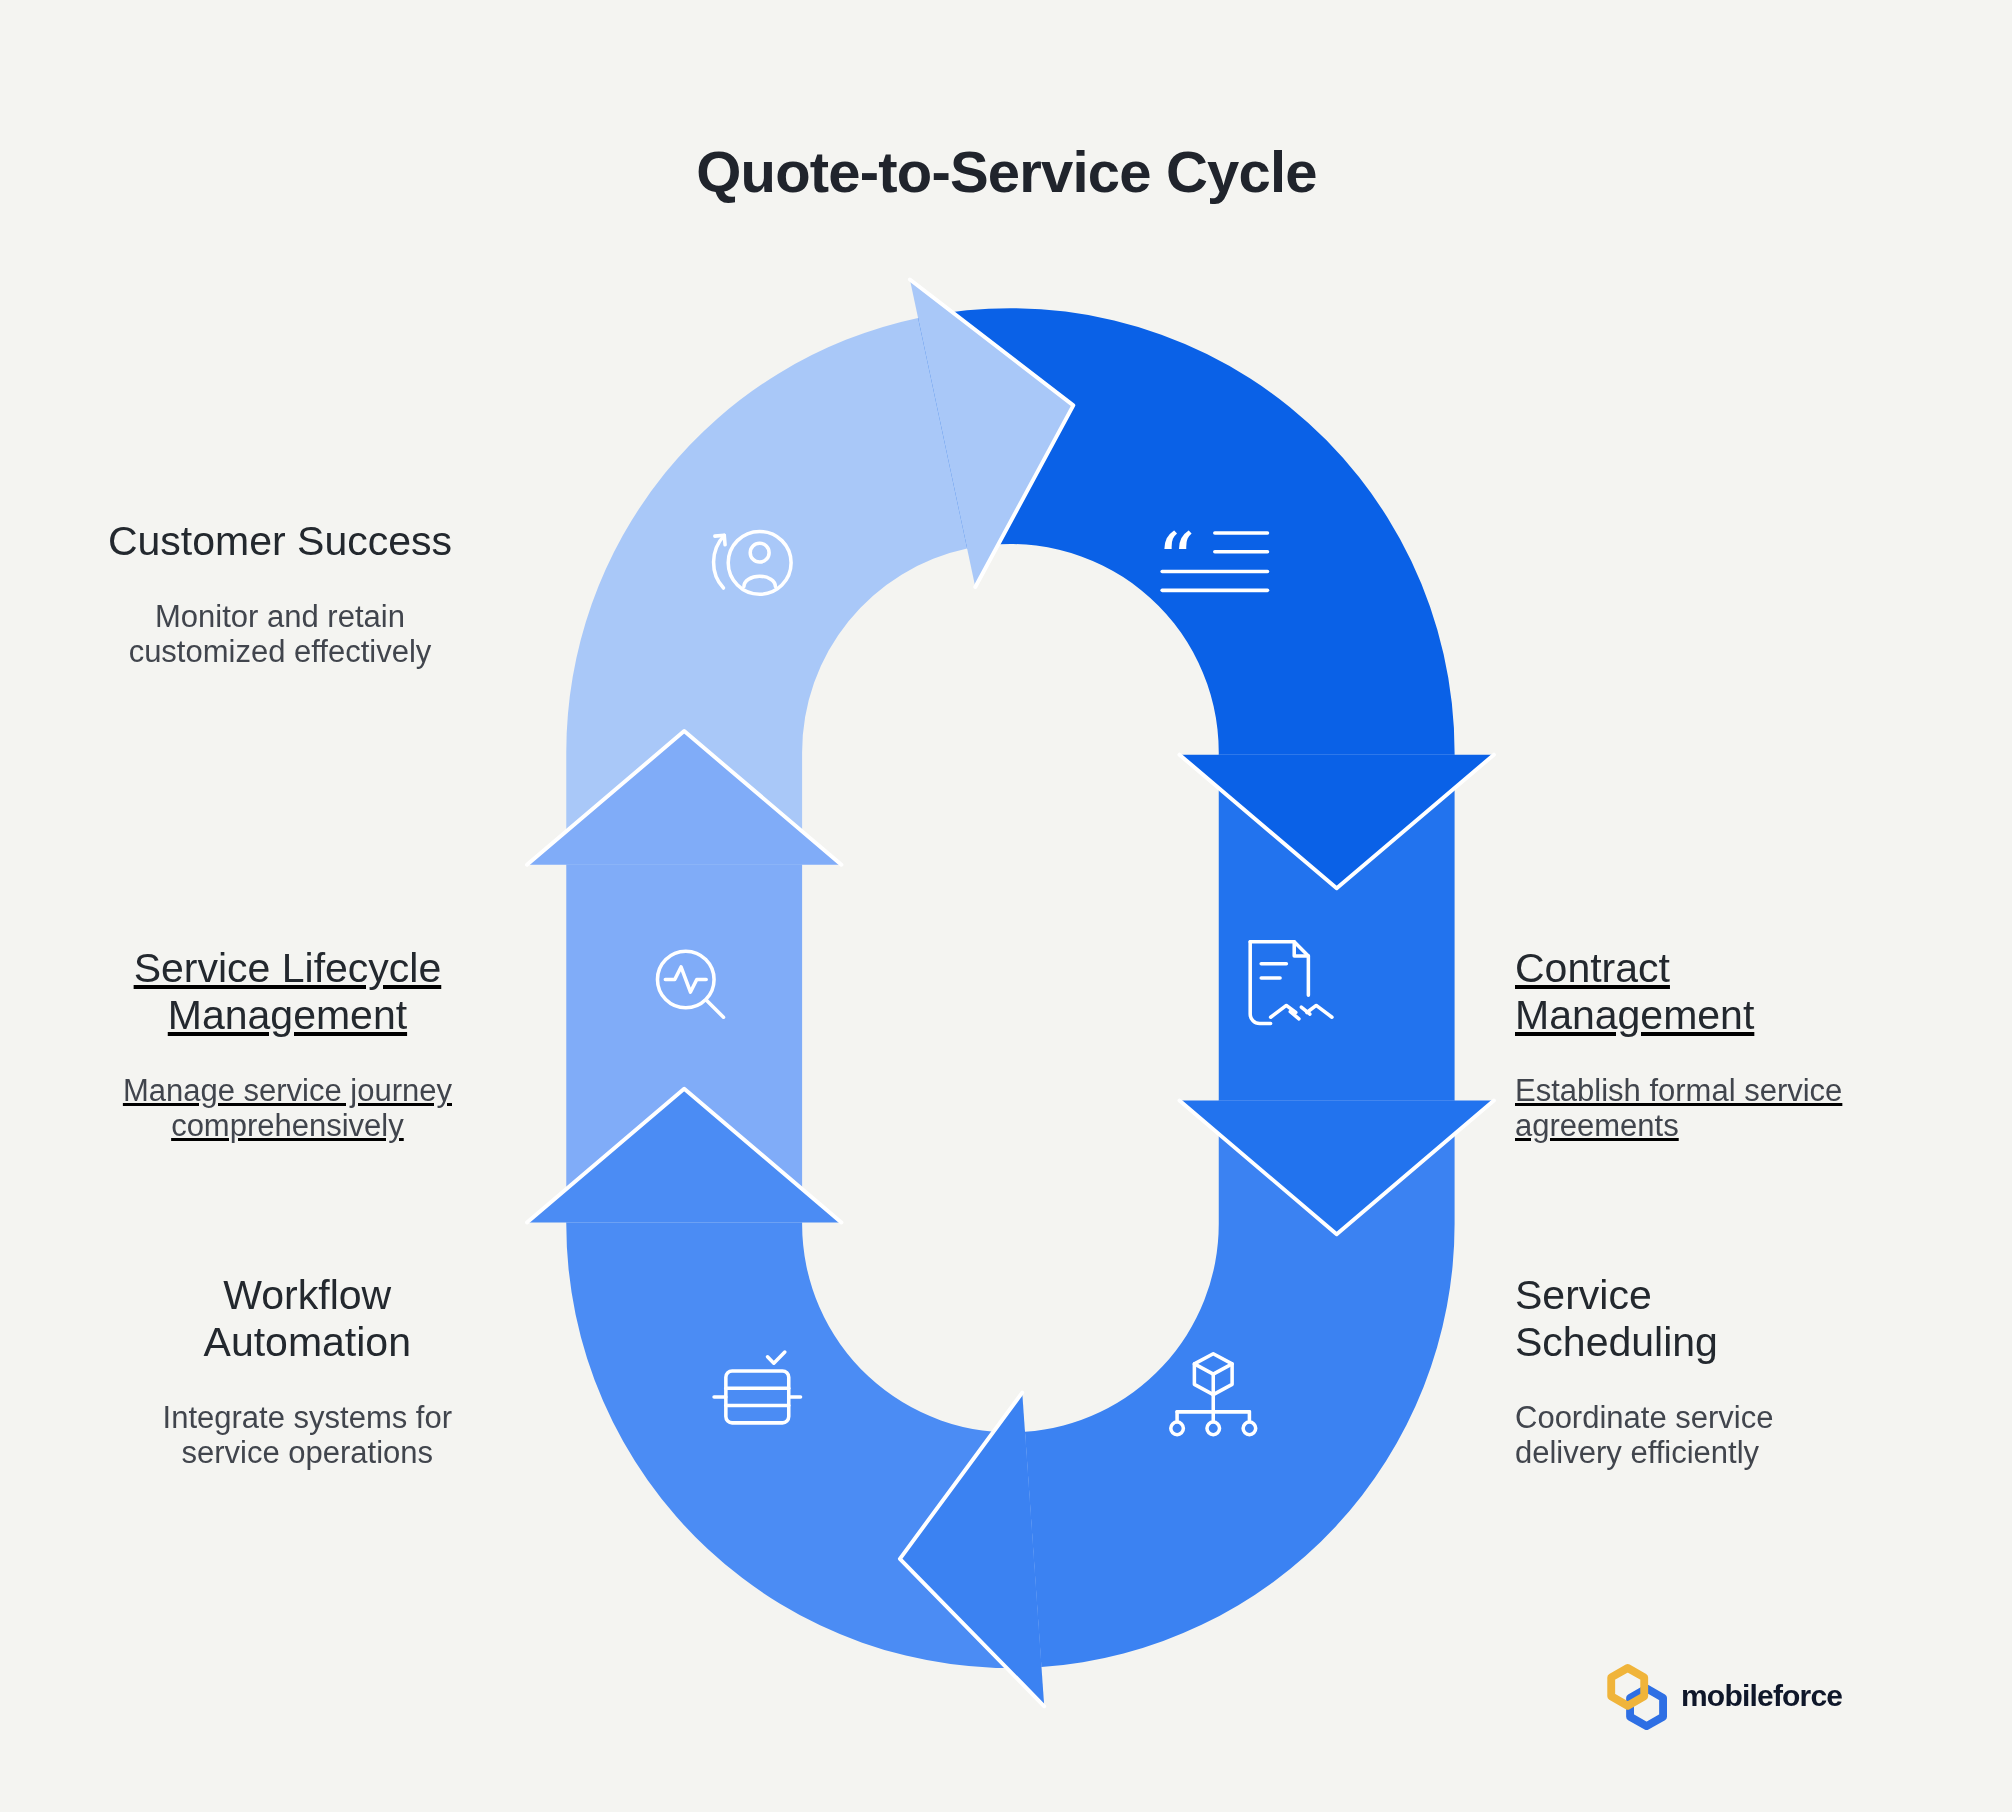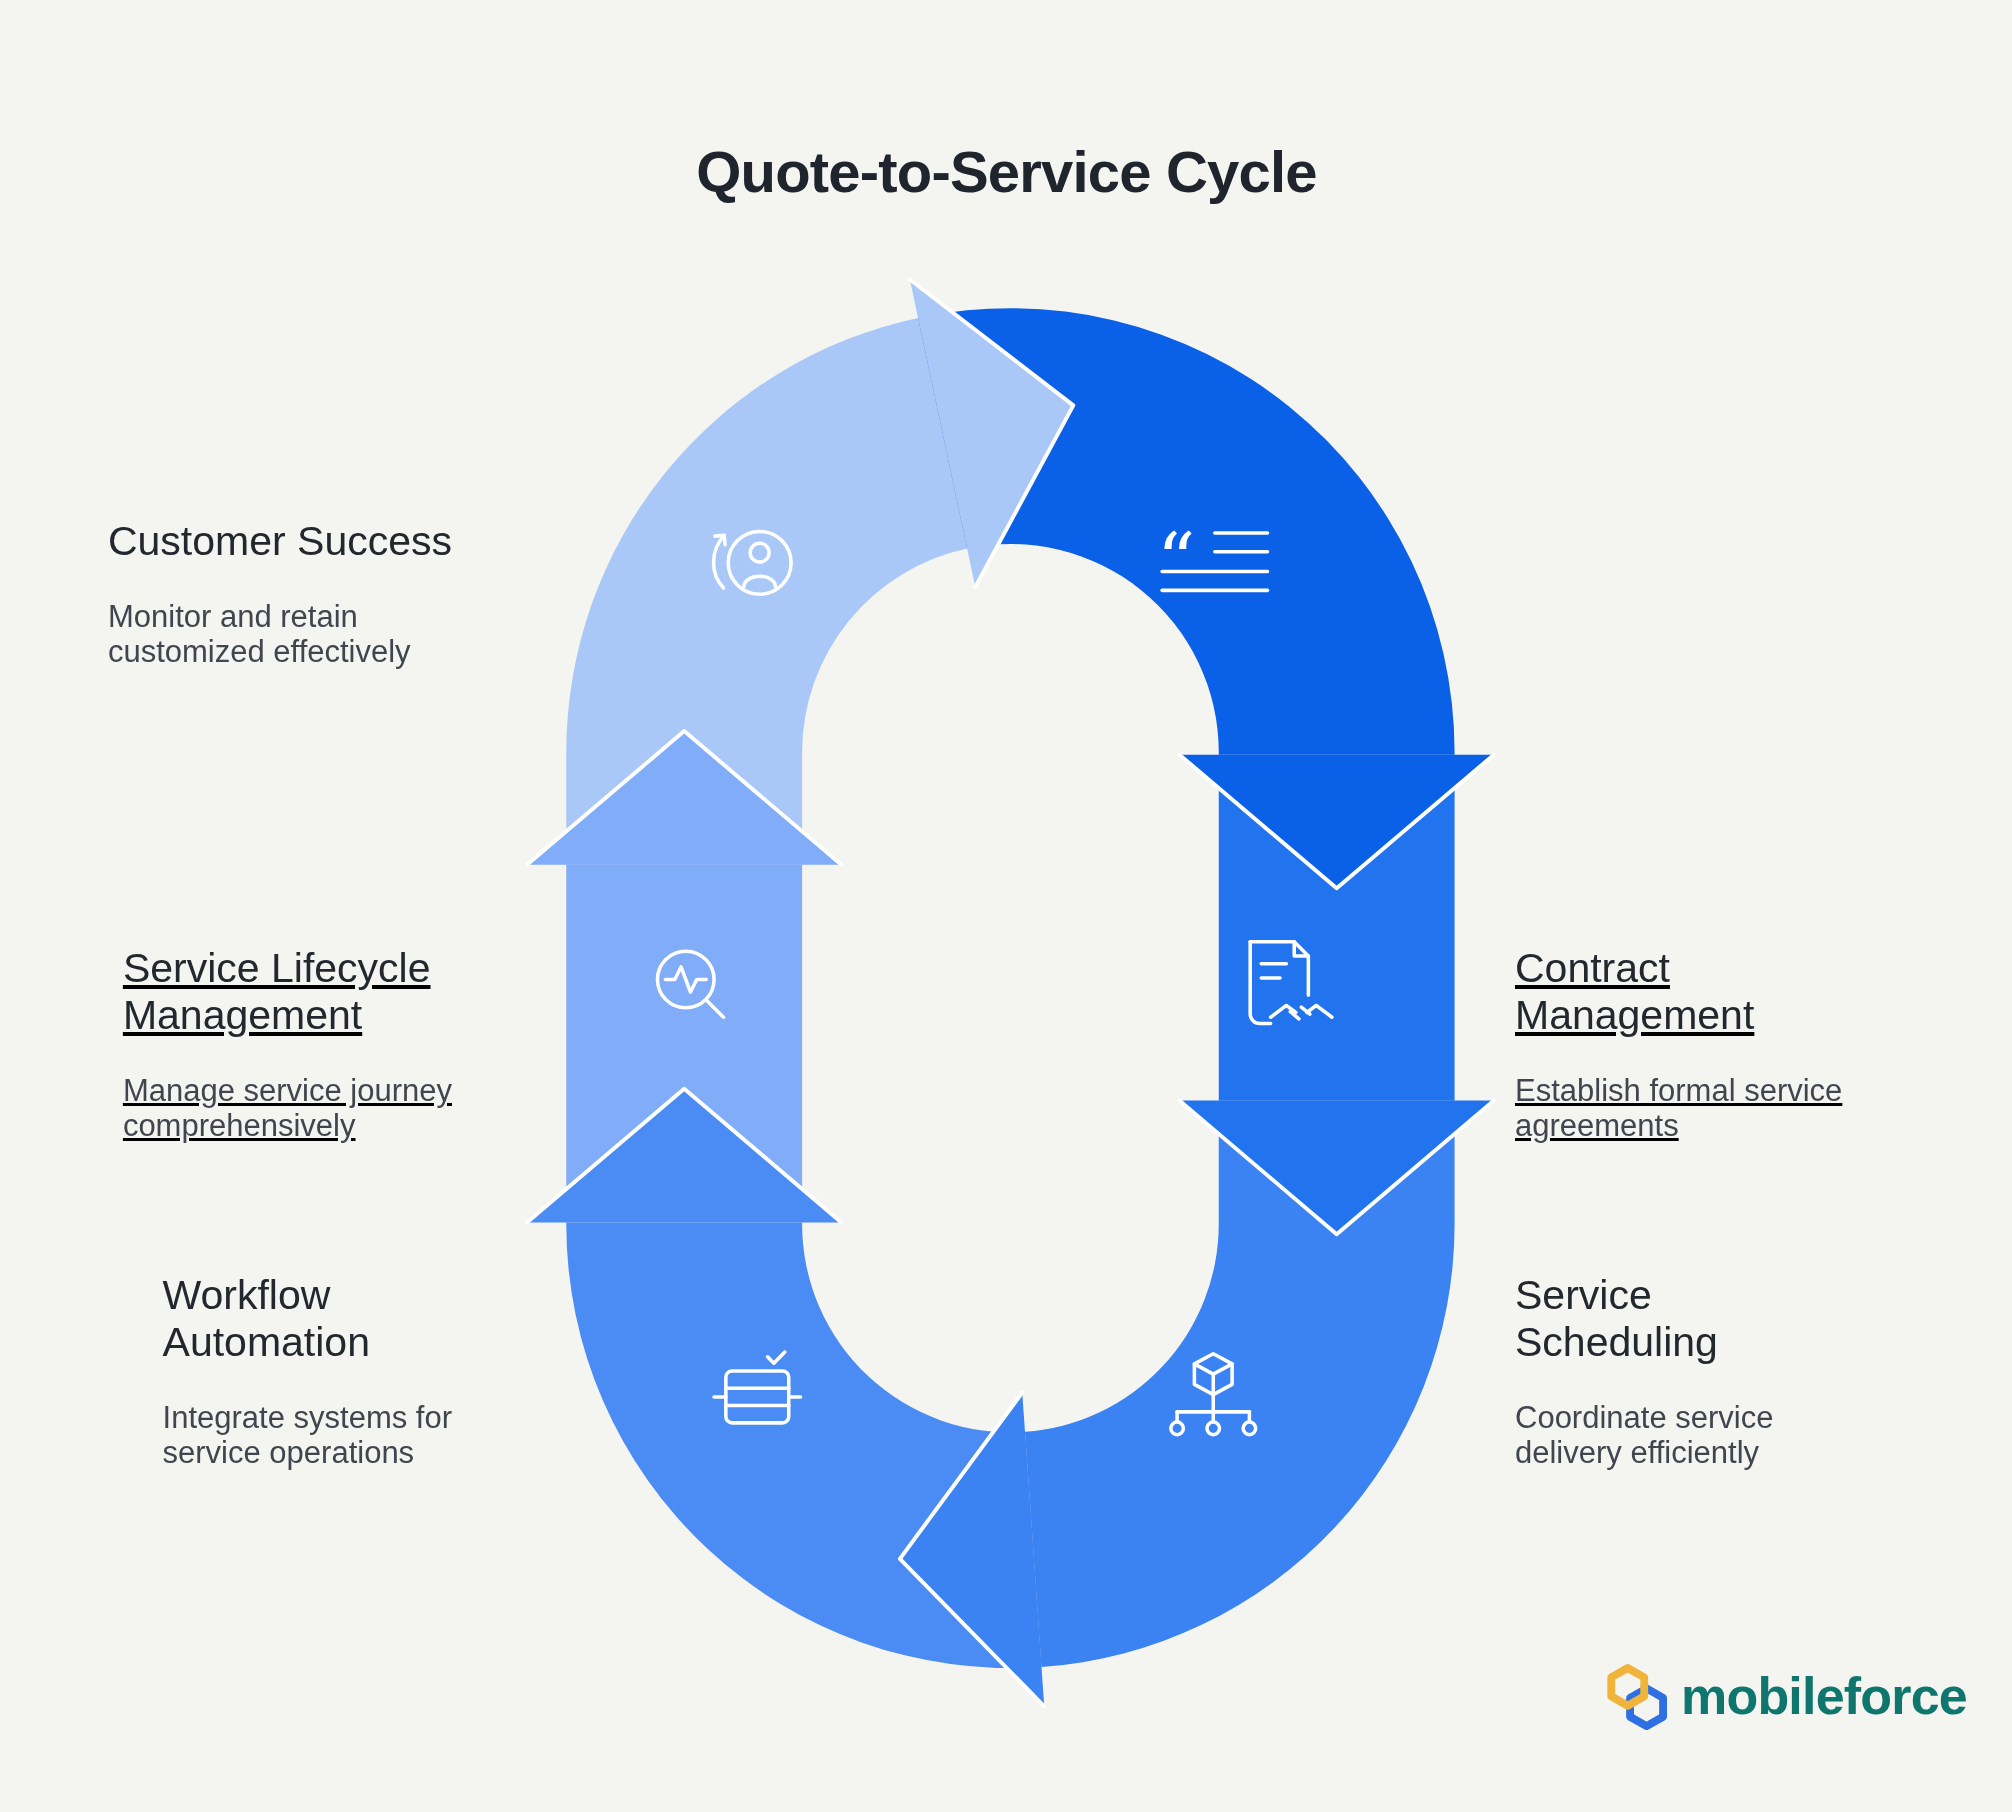--- a/index.html
+++ b/index.html
@@ -12,38 +12,38 @@
   }
   .canvas{position:absolute;inset:0;}
   .title{
     position:absolute;top:140px;left:0;right:0;
     text-align:center;
     font-size:58px;line-height:63px;font-weight:800;
     letter-spacing:-0.8px;color:#20242c;
   }
   .cycle-svg{position:absolute;top:0;left:0;}
   .step{position:absolute;white-space:pre-line;}
-  .step.left{right:1561px;text-align:left;}
+  .step.left{right:1561px;text-align:center;}
   .step.right{left:1515px;text-align:left;}
   .step-heading{
     font-size:41px;line-height:47px;font-weight:500;color:#23282e;
   }
   .step-desc{
     font-size:31px;line-height:35px;margin-top:20.4px;color:#41454d;
   }
   .pos-row1-left{top:504px;}
   .pos-row1-right{top:481px;}
   .pos-row2{top:931px;text-decoration:underline;}
   .pos-row3{top:1258px;}
   .logo{
     position:absolute;top:1660px;left:1601px;
     display:flex;align-items:center;
   }
   .logo-text{
-    font-size:52px;font-weight:700;color:#0f766e;letter-spacing:-0.8px;
+    font-size:30px;font-weight:700;color:#0f172a;letter-spacing:-0.8px;
     margin-left:14px;
   }
   .icon-stroke{stroke:#fff;stroke-width:4.5;fill:none;stroke-linecap:round;stroke-linejoin:round;}
   .arrowhead{stroke:#fff;stroke-width:5;stroke-linejoin:round;stroke-linecap:round;}
 </style>
 </head>
 <body>
 
 <div class="canvas">
 

